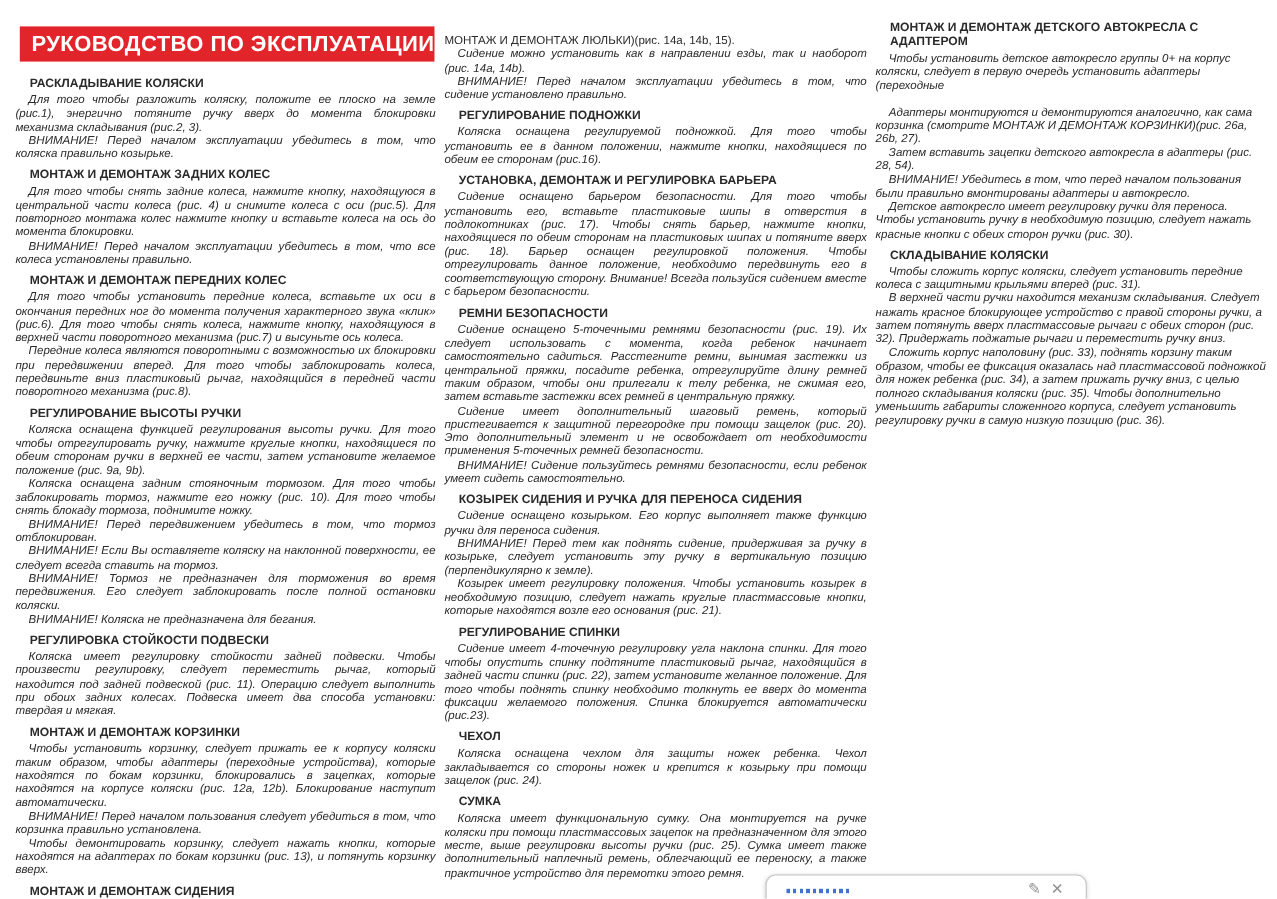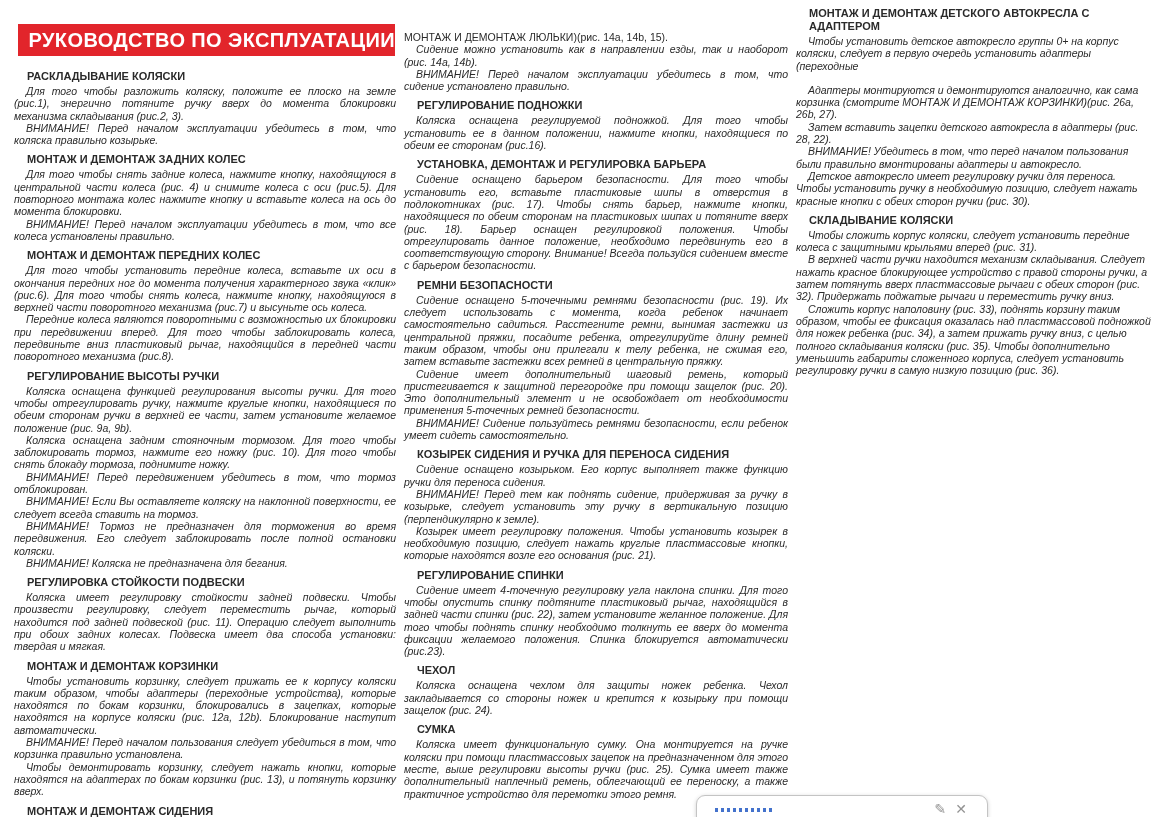--- a/index.html
+++ b/index.html
@@ -13,21 +13,21 @@
   }
   .columns{
     display:flex;
     padding:0 9px 0 14px;
     gap:8px;
     align-items:flex-start;
   }
   .col{font-size:10.5px;line-height:12.3px;}
   .col1{width:382px;flex:0 0 382px;text-align:justify;}
   .col2{width:384px;flex:0 0 384px;text-align:justify;padding-top:31px;}
-  .col3{width:357px;flex:0 0 357px;text-align:left;padding-top:0;}
+  .col3{width:357px;flex:0 0 357px;text-align:left;padding-top:12px;}
   .banner{
     margin:24px 0 14px 4px;
     width:377px;height:32px;
     background:#e2252b;
     display:flex;align-items:center;justify-content:flex-end;
   }
   .banner span{
     color:#ffffff;font-weight:bold;font-size:20px;letter-spacing:.4px;
     white-space:nowrap;
   }
@@ -123,21 +123,21 @@
         <div class="blk para">Коляска оснащена чехлом для защиты ножек ребенка. Чехол закладывается со стороны ножек и крепится к козырьку при помощи защелок (рис. 24).</div>
         <div class="blk heading">СУМКА</div>
         <div class="blk para">Коляска имеет функциональную сумку. Она монтируется на ручке коляски при помощи пластмассовых зацепок на предназначенном для этого месте, выше регулировки высоты ручки (рис. 25). Сумка имеет также дополнительный наплечный ремень, облегчающий ее переноску, а также практичное устройство для перемотки этого ремня.</div>
       </div>
 
     <div class="col col3">
         <div class="blk heading">МОНТАЖ И ДЕМОНТАЖ ДЕТСКОГО АВТОКРЕСЛА С АДАПТЕРОМ</div>
         <div class="blk para">Чтобы установить детское автокресло группы 0+ на корпус коляски, следует в первую очередь установить адаптеры (переходные</div>
         <div class="blk spacer"></div>
         <div class="blk para">Адаптеры монтируются и демонтируются аналогично, как сама корзинка (смотрите МОНТАЖ И ДЕМОНТАЖ КОРЗИНКИ)(рис. 26a, 26b, 27).</div>
-        <div class="blk para">Затем вставить зацепки детского автокресла в адаптеры (рис. 28, 22).</div>
+        <div class="blk para">Затем вставить зацепки детского автокресла в адаптеры (рис. 28, 54).</div>
         <div class="blk para">ВНИМАНИЕ! Убедитесь в том, что перед началом пользования были правильно вмонтированы адаптеры и автокресло.</div>
         <div class="blk para">Детское автокресло имеет регулировку ручки для переноса. Чтобы установить ручку в необходимую позицию, следует нажать красные кнопки с обеих сторон ручки (рис. 30).</div>
         <div class="blk heading">СКЛАДЫВАНИЕ КОЛЯСКИ</div>
         <div class="blk para">Чтобы сложить корпус коляски, следует установить передние колеса с защитными крыльями вперед (рис. 31).</div>
         <div class="blk para">В верхней части ручки находится механизм складывания. Следует нажать красное блокирующее устройство с правой стороны ручки, а затем потянуть вверх пластмассовые рычаги с обеих сторон (рис. 32). Придержать поджатые рычаги и переместить ручку вниз.</div>
         <div class="blk para">Сложить корпус наполовину (рис. 33), поднять корзину таким образом, чтобы ее фиксация оказалась над пластмассовой подножкой для ножек ребенка (рис. 34), а затем прижать ручку вниз, с целью полного складывания коляски (рис. 35). Чтобы дополнительно уменьшить габариты сложенного корпуса, следует установить регулировку ручки в самую низкую позицию (рис. 36).</div>
       </div>
 
   </div>
 

